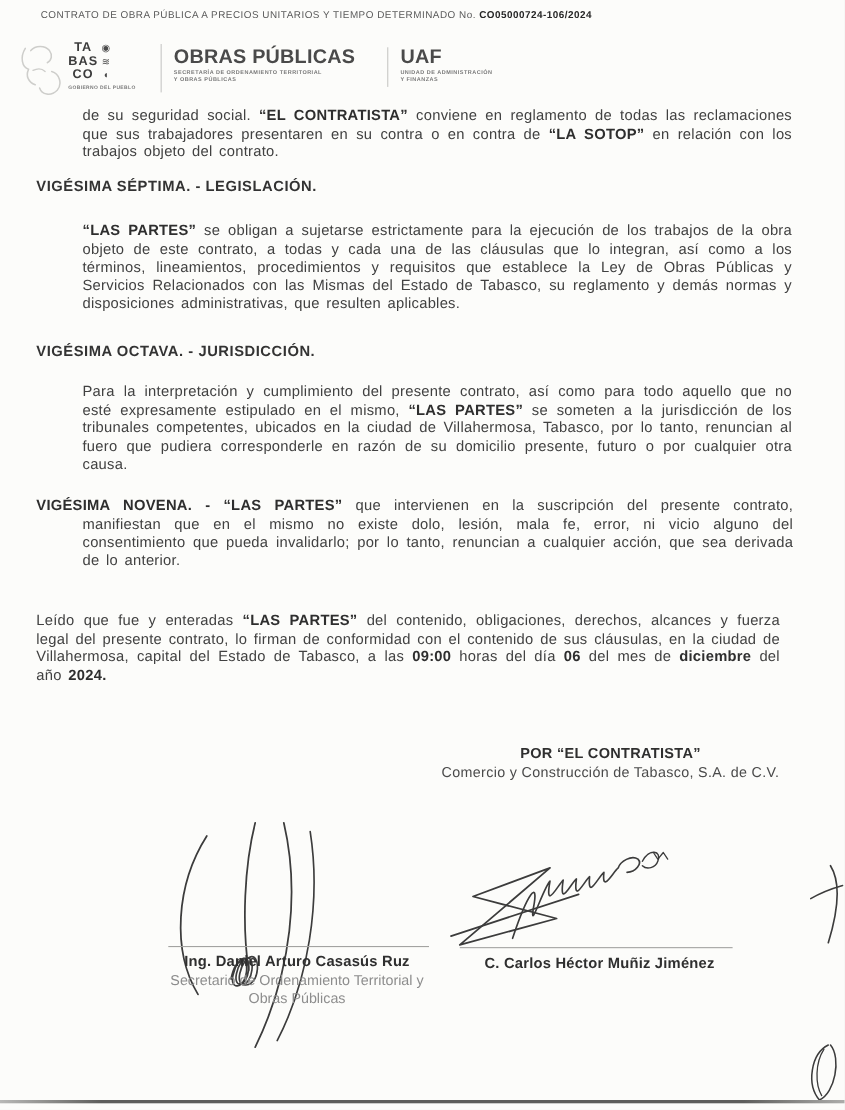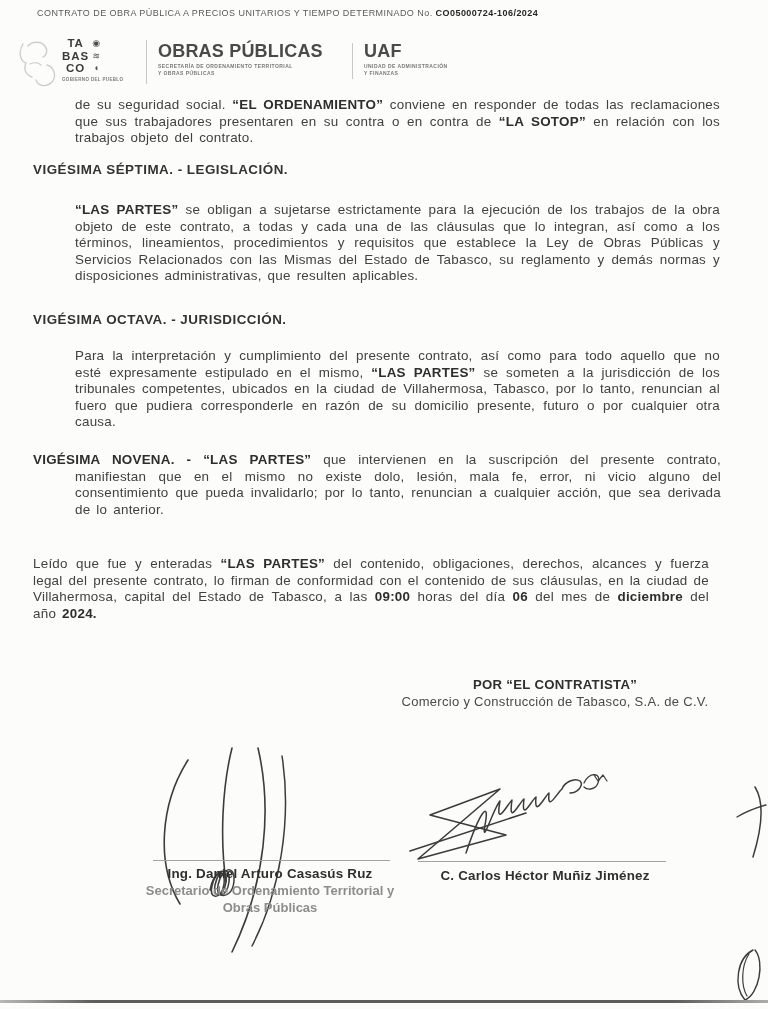--- a/index.html
+++ b/index.html
@@ -62,21 +62,21 @@
   .sig-left-title  { top:677px; left:150px; width:240px; }
   .sig-right-title { top:677px; left:395px; width:320px; }
   .sig-company { margin-top:2px; font-size:13px; font-weight:400; color:#4a4a4a; line-height:16px; text-align:center; }
   .sig-rule { border-top:1px solid #a3a3a1; }
   .rule-left  { top:860px; left:153px; width:237px; }
   .rule-right { top:861px; left:418px; width:248px; }
   .sig-name { font-size:13.4px; font-weight:700; color:#2f2f2f; text-align:center; letter-spacing:0.2px; }
   .name-left  { top:866px; left:110px; width:320px; }
   .name-right { top:868px; left:415px; width:260px; }
   .sig-role { font-size:13px; color:#8d8d8d; line-height:16.5px; text-align:center; }
-  .role-left  { top:883px; left:110px; width:320px;font-weight:bold; }
+  .role-left  { top:883px; left:110px; width:320px; }
   .role-right { top:885px; left:415px; width:260px; }
 
   svg { display:block; }
   .ink { stroke:#3c3c3c; fill:none; stroke-linecap:round; stroke-linejoin:round; }
   .ink-light { stroke:#c6c6c3; fill:none; stroke-linecap:round; stroke-linejoin:round; }
 
   .sig-svg-left  { top:742px; left:130px; }
   .sig-svg-right { top:773px; left:408px; }
   .edge-mark-1 { top:783px; left:733px; }
   .edge-mark-2 { top:946px; left:731px; }
@@ -135,21 +135,21 @@
     <div class="abs uaf">
       <div class="brand-title">UAF</div>
       <div class="brand-sub">
         <div>UNIDAD DE ADMINISTRACIÓN</div>
         <div>Y FINANZAS</div>
       </div>
     </div>
   </div>
 
   <p class="abs para intro">
-    <span>de su seguridad social. </span><b>“EL ORDENAMIENTO”</b><span> conviene en responder de todas las reclamaciones que sus trabajadores presentaren en su contra o en contra de </span><b>“LA SOTOP”</b><span> en relación con los trabajos objeto del contrato.</span>
+    <span>de su seguridad social. </span><b>“EL CONTRATISTA”</b><span> conviene en reglamento de todas las reclamaciones que sus trabajadores presentaren en su contra o en contra de </span><b>“LA SOTOP”</b><span> en relación con los trabajos objeto del contrato.</span>
   </p>
 
   <div class="abs clause-heading h27">VIGÉSIMA SÉPTIMA. - LEGISLACIÓN.</div>
   <p class="abs para p27">
     <b>“LAS PARTES”</b><span> se obligan a sujetarse estrictamente para la ejecución de los trabajos de la obra objeto de este contrato, a todas y cada una de las cláusulas que lo integran, así como a los términos, lineamientos, procedimientos y requisitos que establece la Ley de Obras Públicas y Servicios Relacionados con las Mismas del Estado de Tabasco, su reglamento y demás normas y disposiciones administrativas, que resulten aplicables.</span>
   </p>
 
   <div class="abs clause-heading h28">VIGÉSIMA OCTAVA. - JURISDICCIÓN.</div>
   <p class="abs para p28">
     <span>Para la interpretación y cumplimiento del presente contrato, así como para todo aquello que no esté expresamente estipulado en el mismo, </span><b>“LAS PARTES”</b><span> se someten a la jurisdicción de los tribunales competentes, ubicados en la ciudad de Villahermosa, Tabasco, por lo tanto, renuncian al fuero que pudiera corresponderle en razón de su domicilio presente, futuro o por cualquier otra causa.</span>

